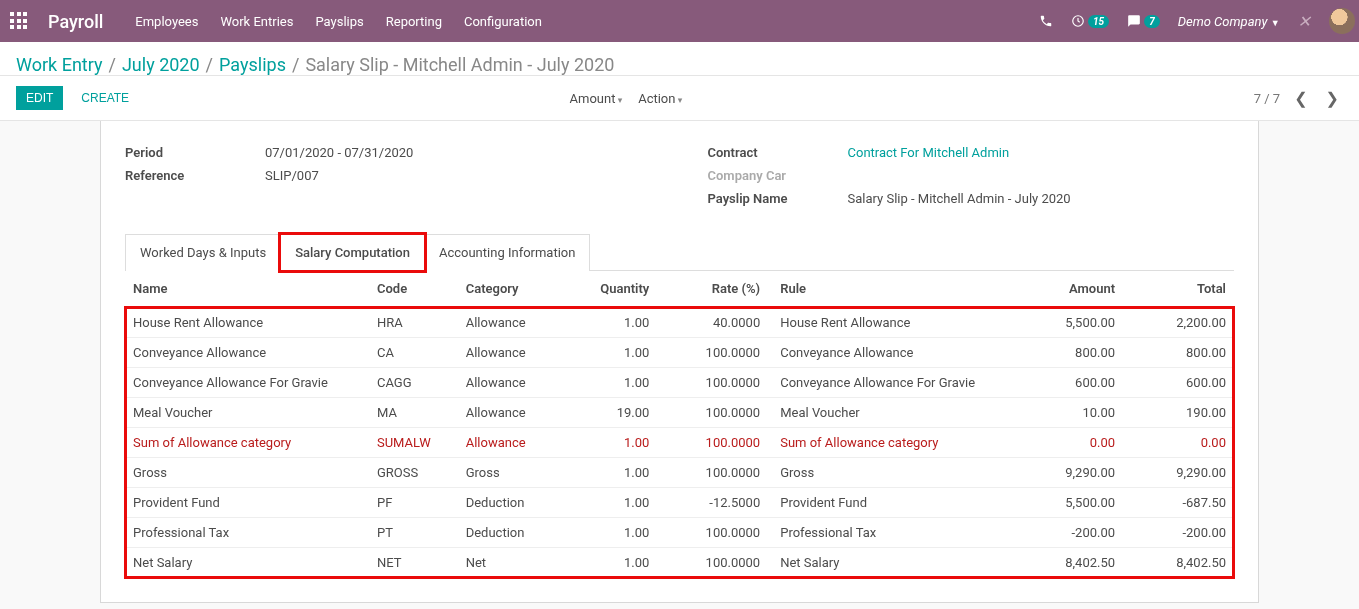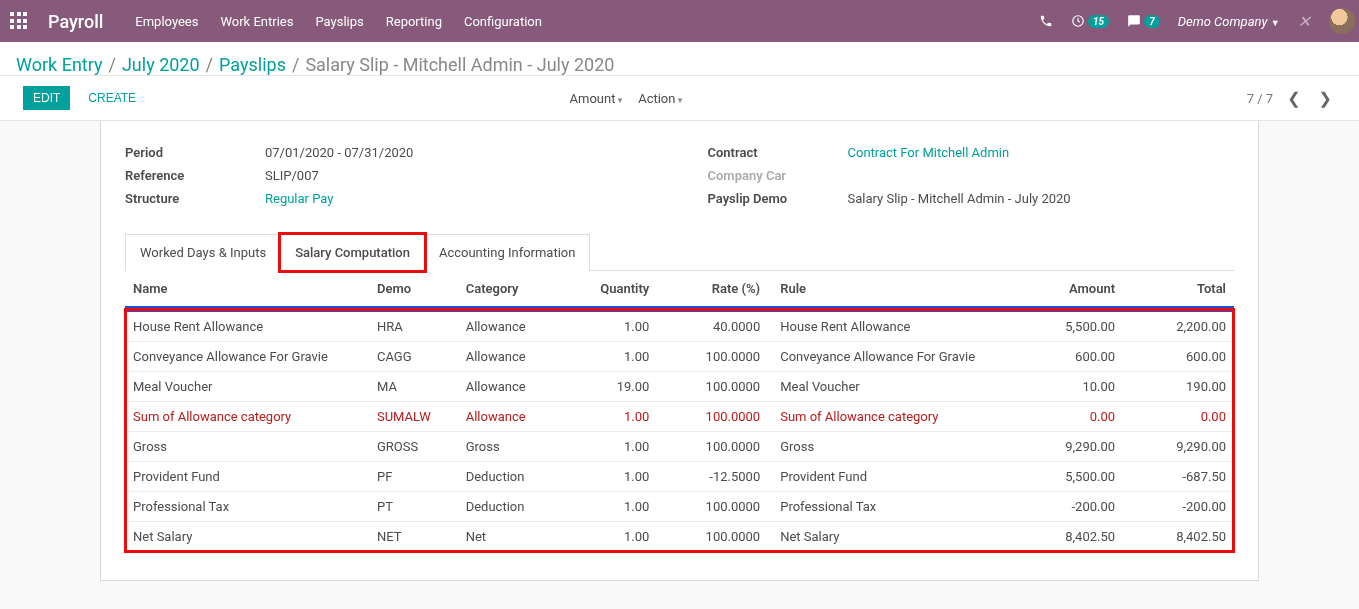--- a/index.html
+++ b/index.html
@@ -110,21 +110,21 @@
     }
     .breadcrumb .path .sep {
       color: #888;
     }
     .breadcrumb .path .current {
       color: #888;
     }
     .control-row {
       display: flex;
       align-items: center;
-      padding: 10px 23px;
+      padding: 10px 16px;
       background: #fff;
       border-bottom: 1px solid #e5e5e5;
     }
     .btn {
       padding: 5px 10px;
       font-size: 12px;
       border: none;
       cursor: pointer;
       font-weight: 500;
     }
@@ -239,21 +239,21 @@
 
     .table {
       width: 100%;
       border-collapse: collapse;
       margin-top: 0;
     }
     .table th {
       text-align: left;
       font-weight: 600;
       padding: 10px 8px;
-      border-bottom: 6px solid #1d4ed8;
+      border-bottom: 2px solid #1d4ed8;
       color: #4c4c4c;
       font-size: 13px;
     }
     .table th.num, .table td.num {
       text-align: right;
     }
     .table td {
       padding: 7px 8px;
       border-bottom: 1px solid #eee;
       font-size: 13px;
@@ -348,72 +348,78 @@
     <div class="fields-row">
       <div class="fields-col">
         <div class="field">
           <div class="label">Period</div>
           <div class="value">07/01/2020 - 07/31/2020</div>
         </div>
         <div class="field">
           <div class="label">Reference</div>
           <div class="value">SLIP/007</div>
         </div>
-        <div class="field">
-          <div class="label">Structure</div>
-          <div class="value link">Regular Pay</div>
-        </div>
       </div>
       <div class="fields-col">
         <div class="field">
           <div class="label">Contract</div>
           <div class="value link">Contract For Mitchell Admin</div>
         </div>
         <div class="field">
           <div class="label muted">Company Car</div>
           <div class="value"></div>
         </div>
         <div class="field">
-          <div class="label">Payslip Demo</div>
+          <div class="label">Payslip Name</div>
           <div class="value">Salary Slip - Mitchell Admin - July 2020</div>
         </div>
       </div>
     </div>
 
     <div class="tabs">
       <div class="tab">Worked Days &amp; Inputs</div>
       <div class="tab active highlight">Salary Computation</div>
       <div class="tab">Accounting Information</div>
     </div>
 
     <table class="table">
       <thead>
         <tr>
           <th style="width:22%">Name</th>
-          <th style="width:8%">Demo</th>
+          <th style="width:8%">Code</th>
           <th style="width:10%">Category</th>
           <th class="num" style="width:8%">Quantity</th>
           <th class="num" style="width:10%">Rate (%)</th>
           <th style="width:22%; padding-left:12px;">Rule</th>
           <th class="num" style="width:10%">Amount</th>
           <th class="num" style="width:10%">Total</th>
         </tr>
       </thead>
       <tbody class="table-wrapper" id="table-body">
           <tr>
     <td>House Rent Allowance</td>
     <td>HRA</td>
     <td>Allowance</td>
     <td class="num">1.00</td>
     <td class="num">40.0000</td>
     <td style="padding-left:12px;">House Rent Allowance</td>
     <td class="num">5,500.00</td>
     <td class="num">2,200.00</td>
           </tr>
           <tr>
+    <td>Conveyance Allowance</td>
+    <td>CA</td>
+    <td>Allowance</td>
+    <td class="num">1.00</td>
+    <td class="num">100.0000</td>
+    <td style="padding-left:12px;">Conveyance Allowance</td>
+    <td class="num">800.00</td>
+    <td class="num">800.00</td>
+          </tr>
+          <tr>
     <td>Conveyance Allowance For Gravie</td>
     <td>CAGG</td>
     <td>Allowance</td>
     <td class="num">1.00</td>
     <td class="num">100.0000</td>
     <td style="padding-left:12px;">Conveyance Allowance For Gravie</td>
     <td class="num">600.00</td>
     <td class="num">600.00</td>
           </tr>
           <tr>

